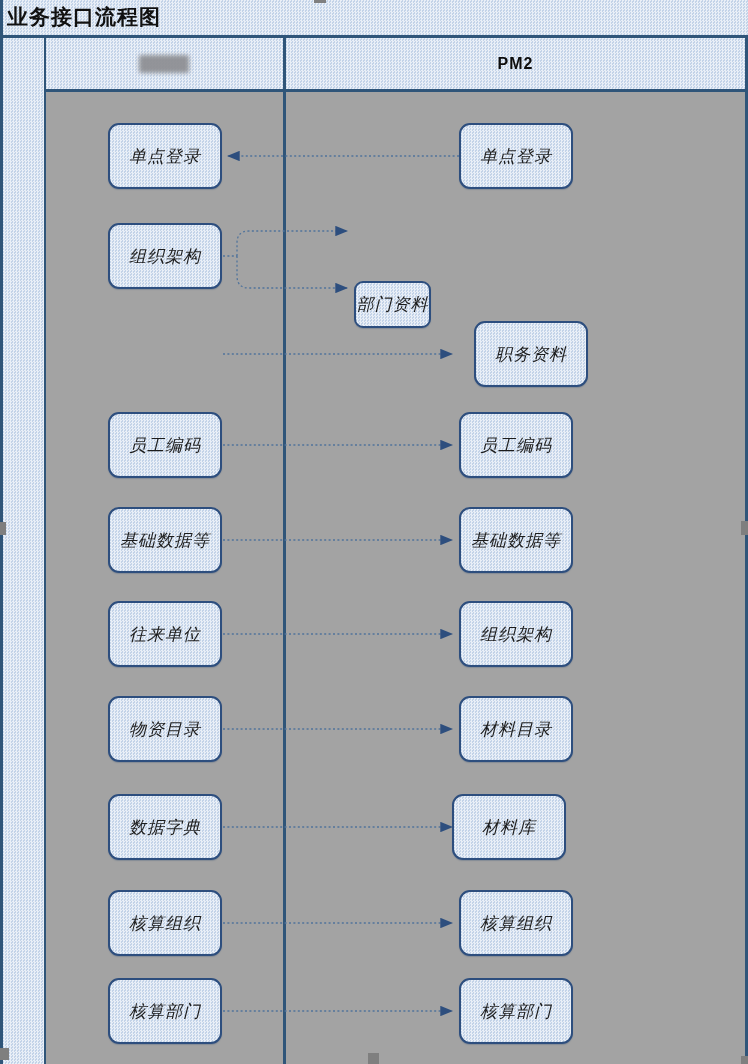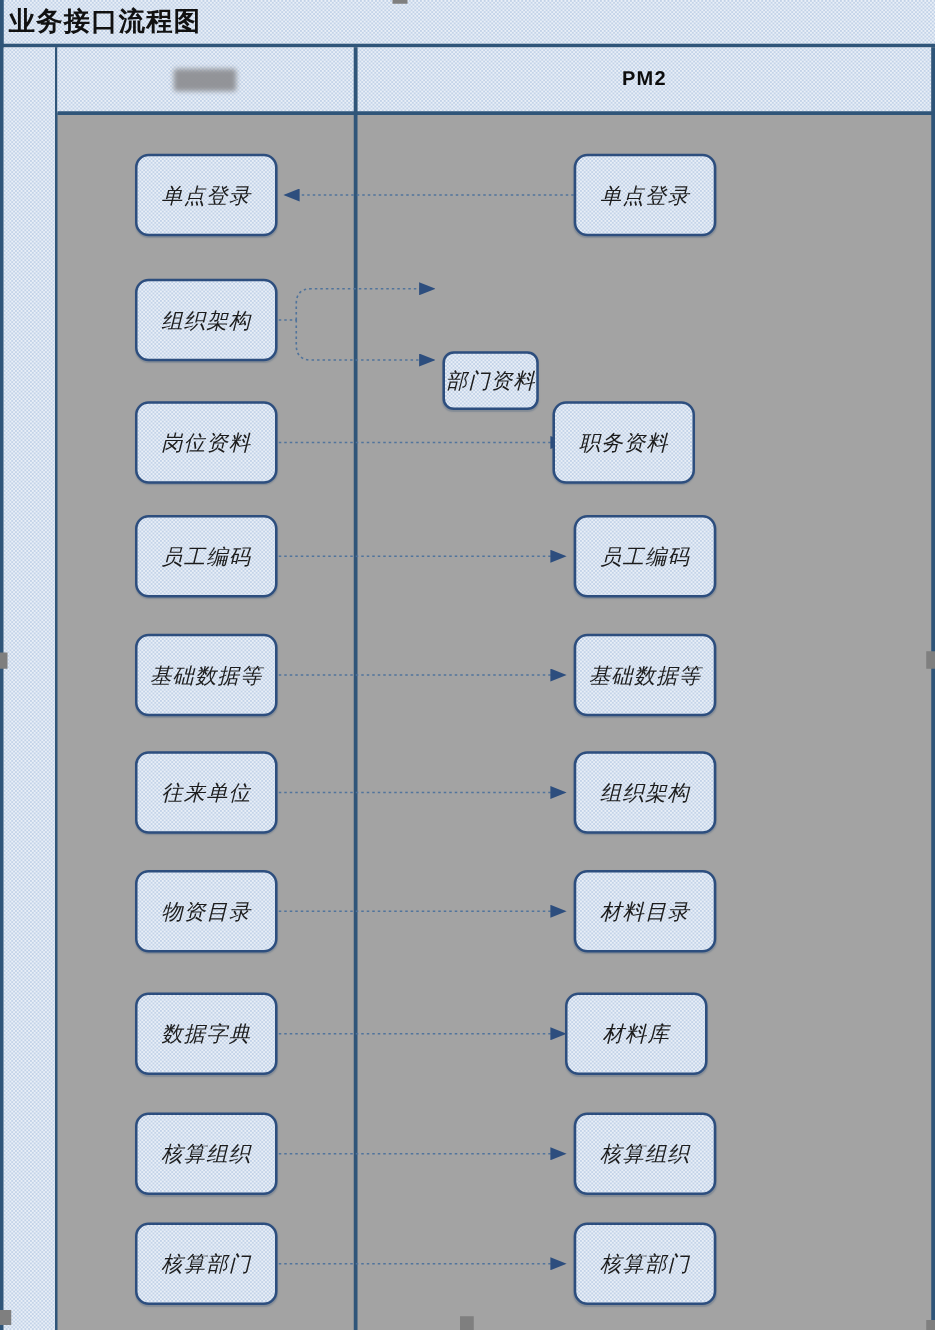--- a/index.html
+++ b/index.html
@@ -81,33 +81,32 @@
       <path d="M 223 634 L 452 634" marker-end="url(#ah)"></path>
       <path d="M 223 729 L 452 729" marker-end="url(#ah)"></path>
       <path d="M 223 827 L 452 827" marker-end="url(#ah)"></path>
       <path d="M 223 923 L 452 923" marker-end="url(#ah)"></path>
       <path d="M 223 1011 L 452 1011" marker-end="url(#ah)"></path>
     </g>
   </svg>
 
   <div class="node dither" style="left:108px;top:123px;">单点登录</div>
   <div class="node dither" style="left:108px;top:223px;">组织架构</div>
-  <div class="node dither" style="left:108px;top:321px;">岗位资料</div>
   <div class="node dither" style="left:108px;top:412px;">员工编码</div>
   <div class="node dither" style="left:108px;top:507px;">基础数据等</div>
   <div class="node dither" style="left:108px;top:601px;">往来单位</div>
   <div class="node dither" style="left:108px;top:696px;">物资目录</div>
   <div class="node dither" style="left:108px;top:794px;">数据字典</div>
   <div class="node dither" style="left:108px;top:890px;">核算组织</div>
   <div class="node dither" style="left:108px;top:978px;">核算部门</div>
 
   <div class="node node-sm dither" style="left:354px;top:265px;margin-top:16px;">部门资料</div>
 
   <div class="node dither" style="left:459px;top:123px;">单点登录</div>
-  <div class="node dither" style="left:442px;top:321px;">职务资料</div>
+  <div class="node dither" style="left:474px;top:321px;">职务资料</div>
   <div class="node dither" style="left:459px;top:412px;">员工编码</div>
   <div class="node dither" style="left:459px;top:507px;">基础数据等</div>
   <div class="node dither" style="left:459px;top:601px;">组织架构</div>
   <div class="node dither" style="left:459px;top:696px;">材料目录</div>
   <div class="node dither" style="left:452px;top:794px;">材料库</div>
   <div class="node dither" style="left:459px;top:890px;">核算组织</div>
   <div class="node dither" style="left:459px;top:978px;">核算部门</div>
 
   <div class="handle" style="left:314px;top:0;width:12px;height:3px;"></div>
   <div class="handle" style="left:0;top:522px;width:6px;height:13px;"></div>

